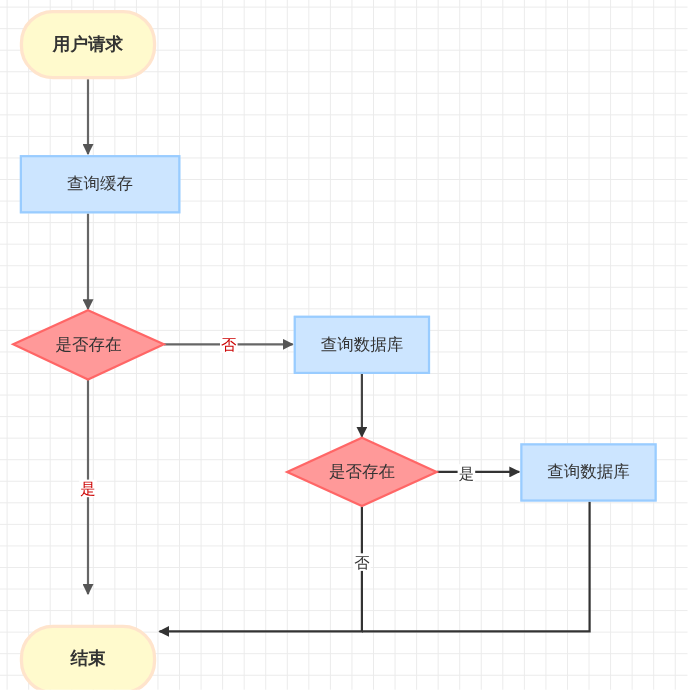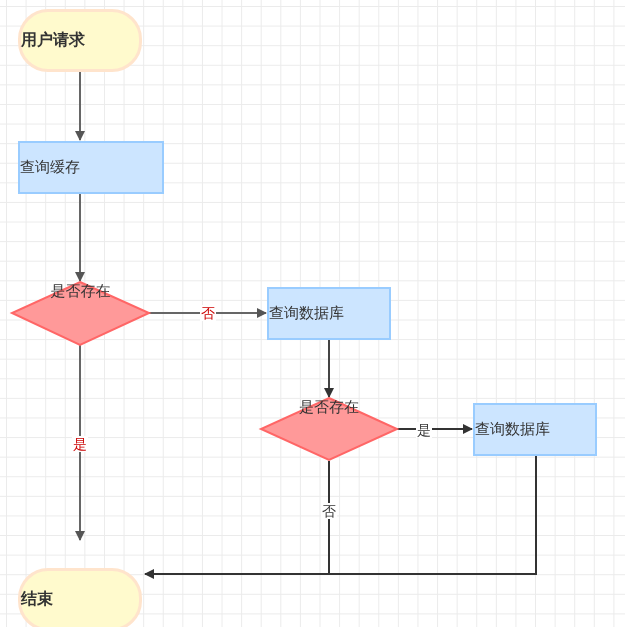--- a/index.html
+++ b/index.html
@@ -8,32 +8,32 @@
     background-color: #ffffff;
     background-image:
       linear-gradient(to right, #ebebeb 1px, transparent 1px),
       linear-gradient(to bottom, #ebebeb 1px, transparent 1px);
     background-size: 19.6px 19.6px;
     background-position: 6px 6px;
     font-family: "Liberation Sans", "DejaVu Sans", sans-serif;
   }
   svg.edges { position: absolute; left: 0; top: 0; }
   .node {
-    position: absolute; display: flex; align-items: center; 
+    position: absolute; display: flex; align-items: center; justify-content: center;
     box-sizing: border-box; color: #333333; font-size: 15px;
   }
   .terminal {
     background: #fffacd; border: 3px solid #ffe4cc; border-radius: 30px;
     font-weight: bold; font-size: 16px;
   }
   .process {
     background: #cce5ff; border: 2px solid #99ccff;
   }
   .diamond-label {
-    position: absolute; display: flex; justify-content: center;
+    position: absolute; display: flex; align-items: center; justify-content: center;
     color: #333333; font-size: 15px;
   }
   .edge-label {
     position: absolute; background: #ffffff; font-size: 14px; line-height: 16px;
     padding: 0 1px;
   }
 </style>
 </head>
 <body>
 

